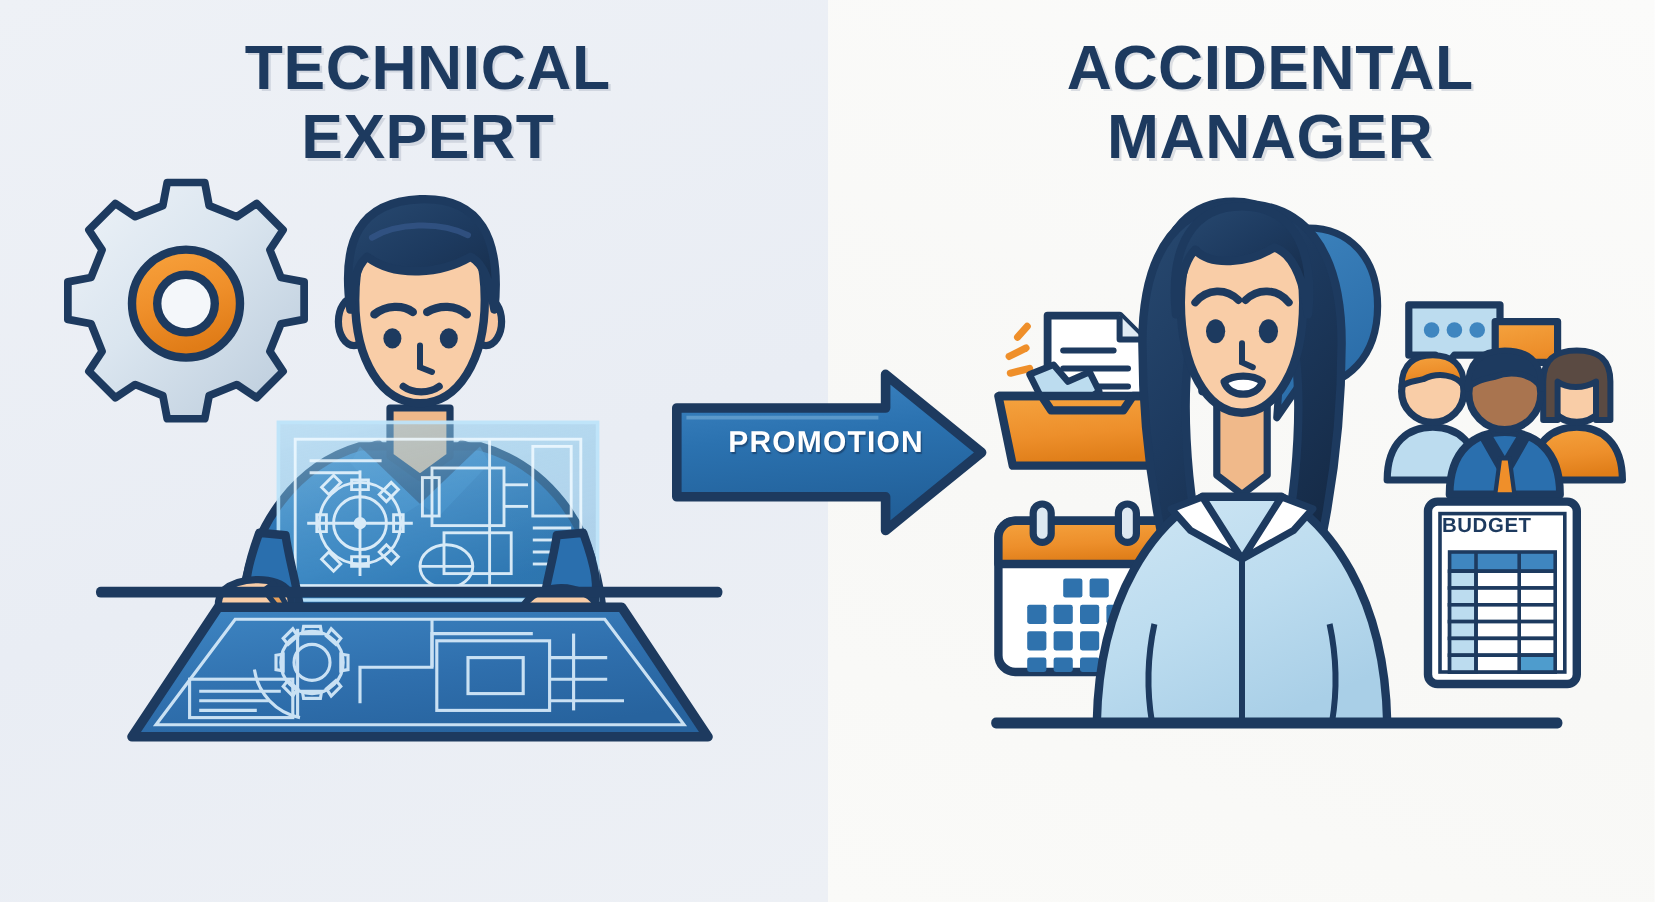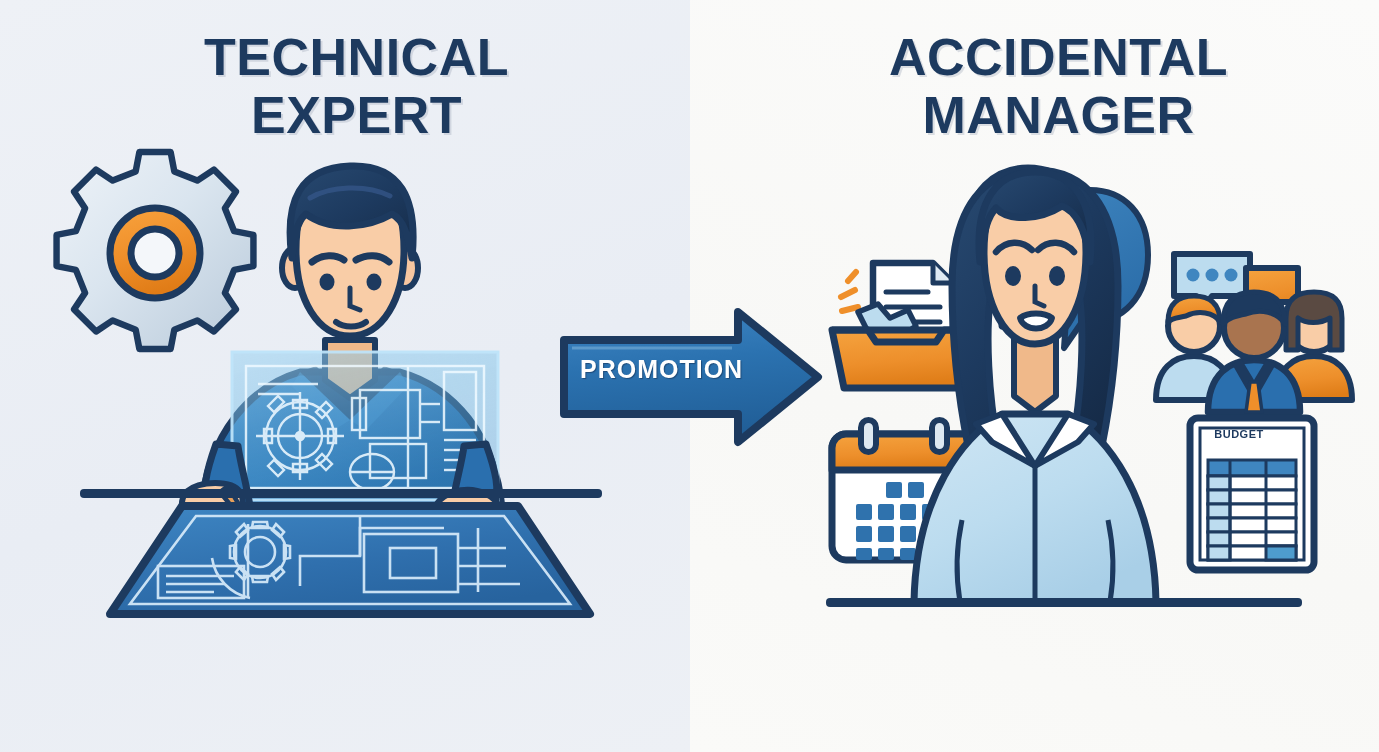--- a/index.html
+++ b/index.html
@@ -46,37 +46,37 @@
   }
 
   .art { position:absolute; }
   svg { display:block; overflow:visible; }
 
   #arrow-wrap { left:556px; top:306px; width:270px; height:142px; z-index:40; }
   #arrow-label {
     position:absolute;
     left:580px; top:355px;
     width:190px;
-    text-align:left;
+    text-align:right;
     color:#ffffff;
     font-weight:bold;
     font-size:25px;
     letter-spacing:1px;
     z-index:41;
     text-shadow:1px 1px 1px rgba(20,45,80,.55);
     pointer-events:none;
   }
   #budget-label {
     position:absolute;
     left:1196px; top:428px;
     width:86px;
     text-align:center;
     color:#1d3a5f;
     font-weight:bold;
-    font-size:11px;
+    font-size:17px;
     letter-spacing:0.5px;
     z-index:31;
     pointer-events:none;
   }
 </style>
 </head>
 <body>
 
 <div id="stage">
 

